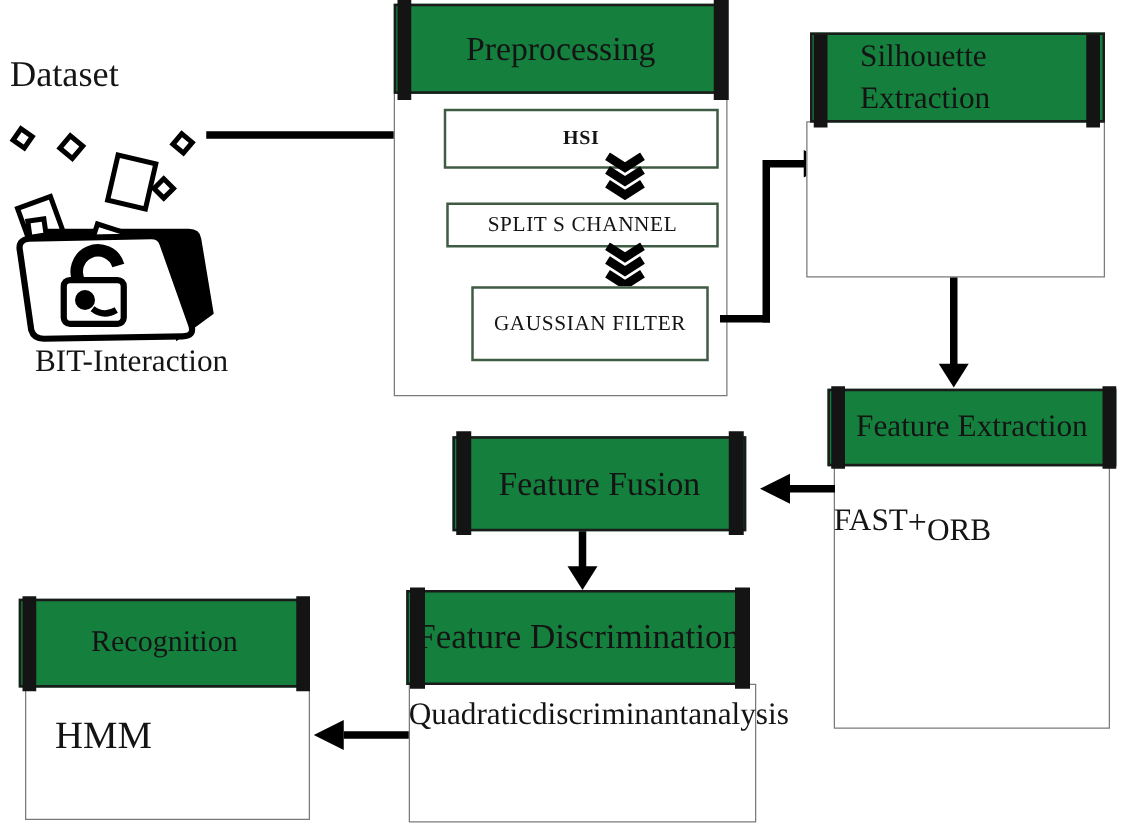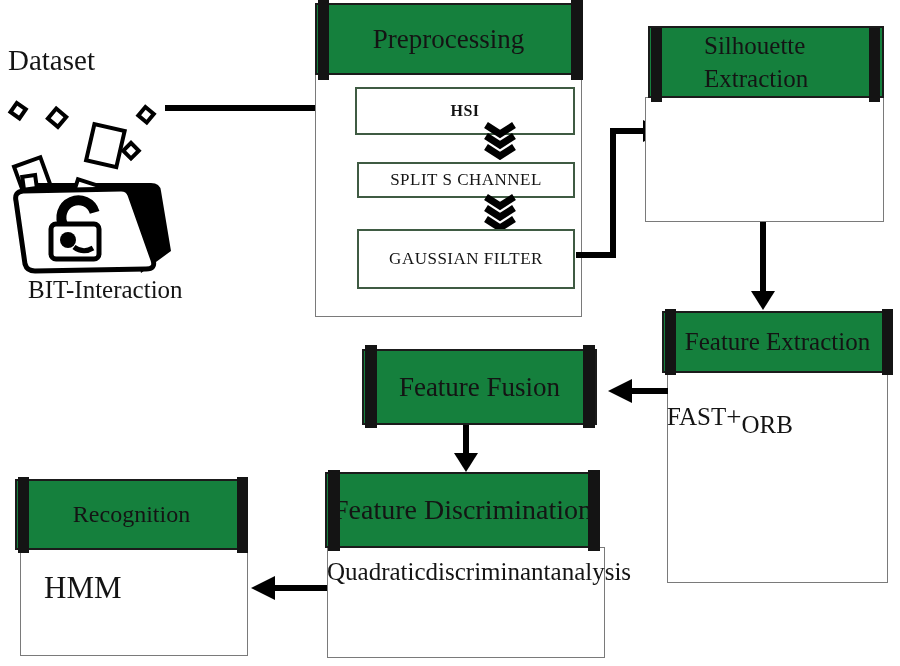--- a/index.html
+++ b/index.html
@@ -96,32 +96,32 @@
   </div>
 
   <svg class="abs" style="left:483px;top:194px;" width="34" height="38" viewBox="0 0 34 38">
     <g fill="none" stroke="#000" stroke-width="7">
       <path d="M3,3 L17,12 L31,3"></path>
       <path d="M3,14 L17,23 L31,14"></path>
       <path d="M3,25 L17,34 L31,25"></path>
     </g>
   </svg>
 
-  <div class="gbox" style="left:357px;top:229px;width:218px;height:60px;">
+  <div class="gbox" style="left:377px;top:229px;width:190px;height:60px;">
     <span style="font-size:17px;">GAUSSIAN FILTER</span>
   </div>
 
   <div class="hline" style="left:576px;top:252px;width:40px;height:6px;"></div>
   <div class="vline" style="left:610px;top:128px;width:6px;height:130px;"></div>
   <div class="hline" style="left:614px;top:128px;width:30px;height:6px;"></div>
   <div class="ah ah-right" style="left:643px;top:120px;"></div>
 
   <div class="bbox" style="left:645px;top:97px;width:239px;height:125px;"></div>
   <div class="tbox" style="left:648px;top:26px;width:236px;height:72px;justify-content:flex-start;">
-    <div style="padding-left:54px;text-align:left;font-size:25px;line-height:33px;">
+    <div style="padding-left:38px;text-align:left;font-size:25px;line-height:33px;">
       <div>Silhouette</div>
       <div>Extraction</div>
     </div>
   </div>
   <div class="bar" style="left:651px;top:28px;width:11px;height:74px;"></div>
   <div class="bar" style="left:869px;top:28px;width:11px;height:74px;"></div>
 
 
   <div class="vline" style="left:760px;top:222px;width:6px;height:70px;"></div>
   <div class="ah ah-down" style="left:751px;top:291px;"></div>

